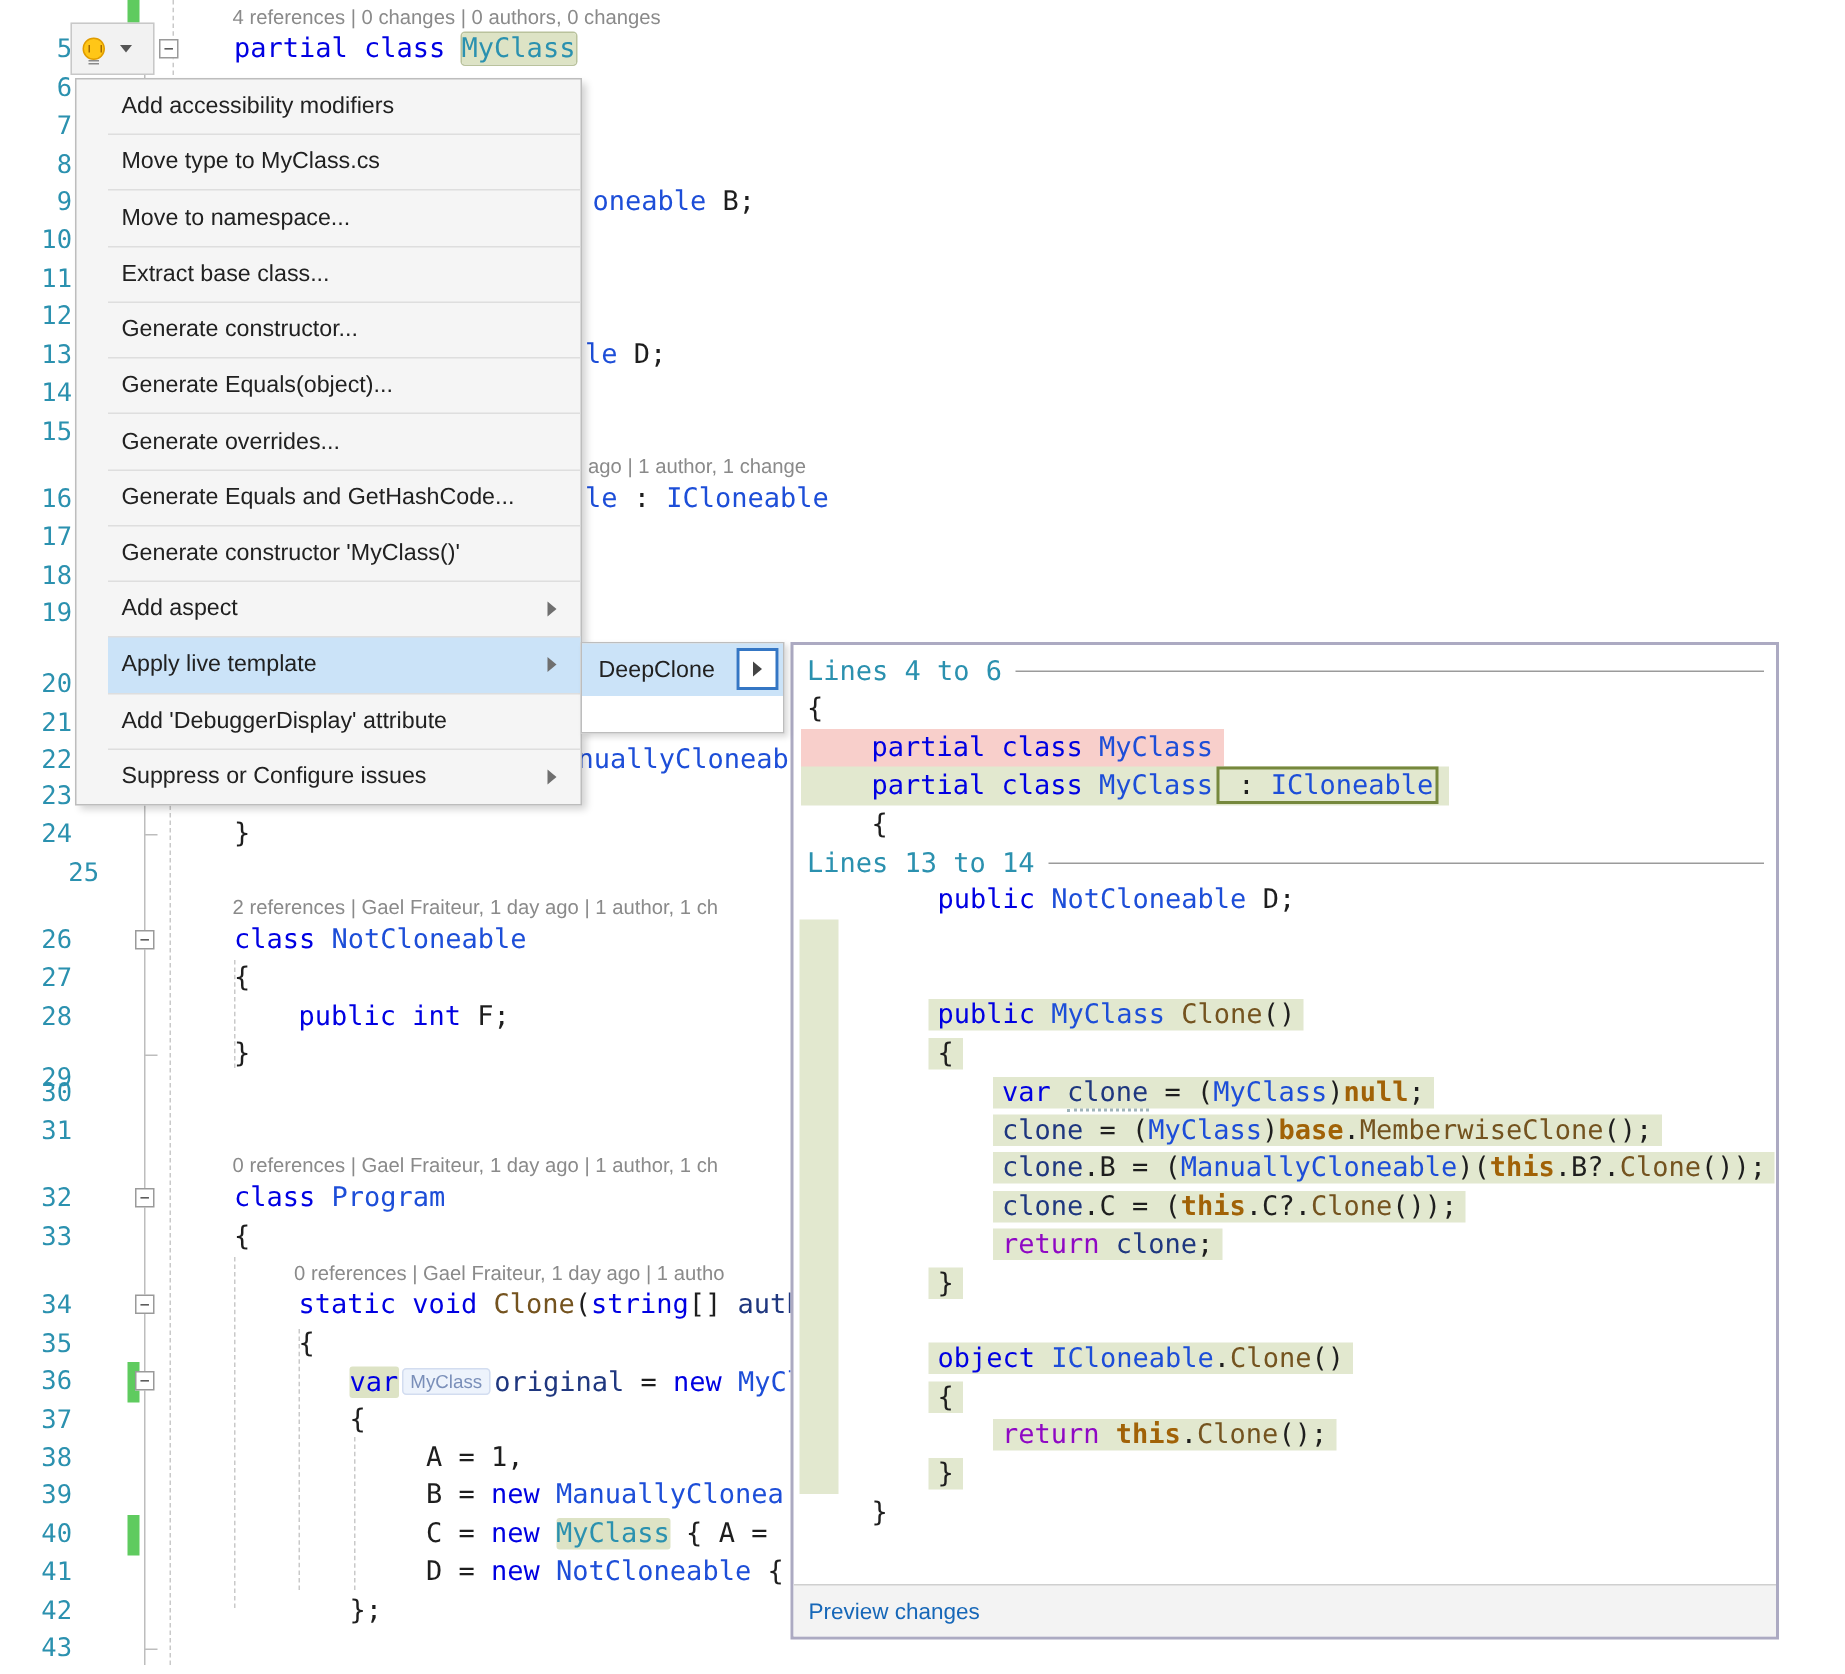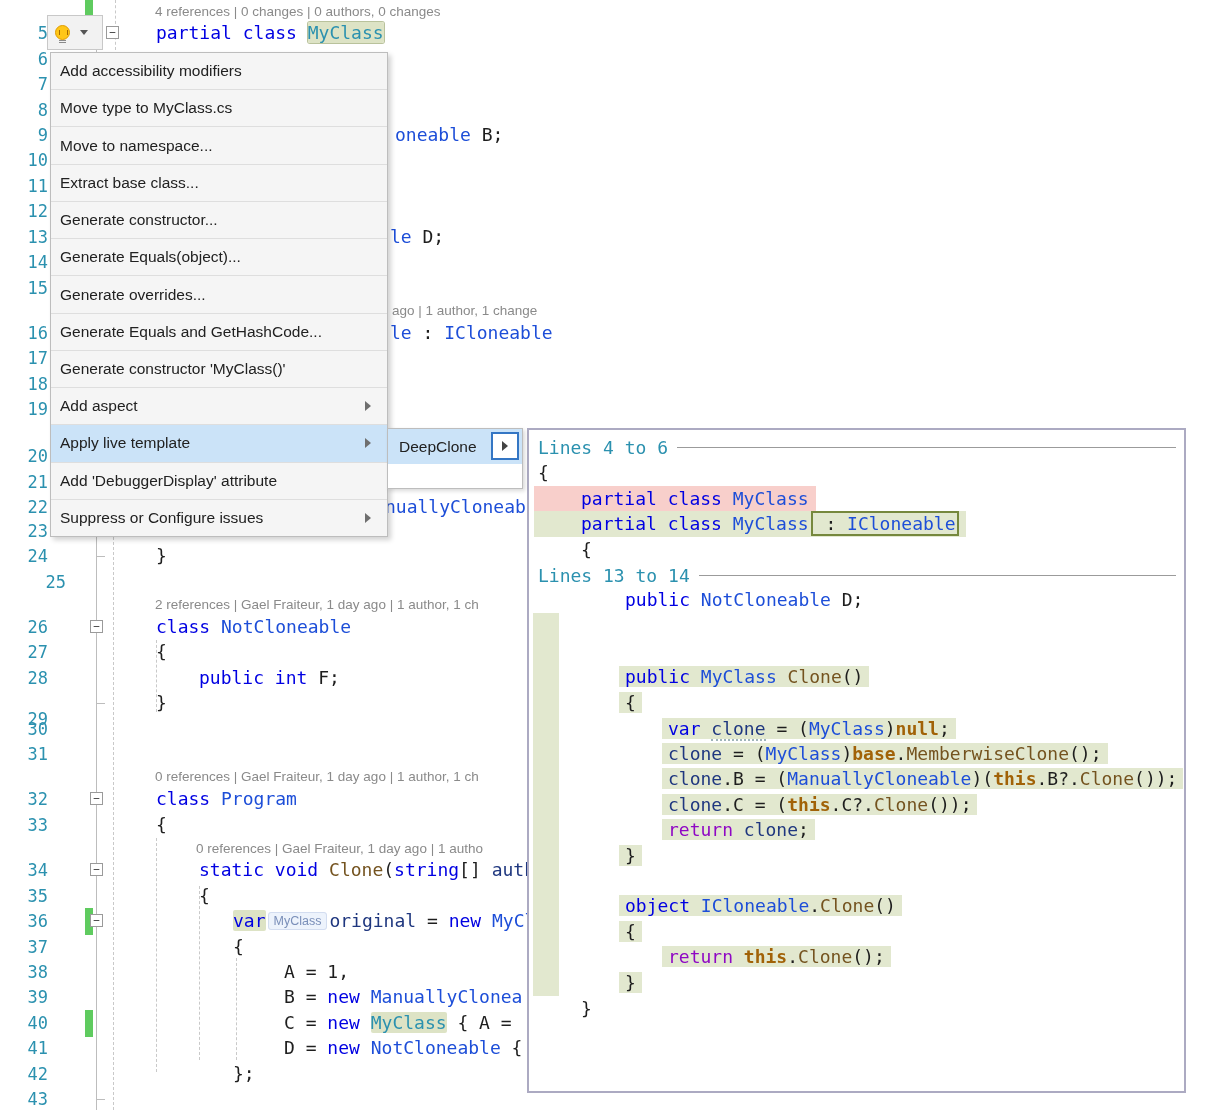--- a/index.html
+++ b/index.html
@@ -38,21 +38,21 @@
               background:#ffc617;border:1px solid #e09c00;}
   .bulb-fil{position:absolute;left:4px;top:5px;width:7px;height:5px;
             border-left:1px solid #a56a00;border-right:1px solid #a56a00;}
   .bulb-base{position:absolute;left:4px;top:15px;width:7px;height:1px;background:#8a8a8a;
              box-shadow:0 2px 0 #8a8a8a;}
   .caret-down{width:0;height:0;border-left:4px solid transparent;border-right:4px solid transparent;
               border-top:5px solid #555;margin-left:10px;}
   
   #context-menu{position:absolute;left:50px;top:52px;width:338px;height:485px;background:#f5f5f5;
                 border:1px solid #bdbdbd;box-sizing:border-box;z-index:50;display:flex;
-                flex-direction:column;box-shadow:3px 3px 5px rgba(0,0,0,0.18);}
+                flex-direction:column;box-shadow:3px 3px 5px rgba(0,0,0,0.18);padding-left:21px;}
   .menu-item{flex:1;display:flex;align-items:center;padding-left:9px;position:relative;
              font-size:15.5px;color:#212121;cursor:default;}
   .menu-item + .menu-item{border-top:1px solid #dedede;}
   .menu-item.selected{background:#cbe3f8;}
   .menu-arrow{position:absolute;right:16px;width:0;height:0;border-top:5px solid transparent;
               border-bottom:5px solid transparent;border-left:6px solid #6f6f6f;}
   #submenu{position:absolute;left:387px;top:428px;width:136px;height:61px;background:#ffffff;
            border:1px solid #bdbdbd;box-sizing:border-box;z-index:55;
            box-shadow:2px 2px 4px rgba(0,0,0,0.15);}
   #submenu-row{position:absolute;left:0;top:0;right:0;height:35px;background:#cbe3f8;
@@ -257,15 +257,18 @@
         <div class="pv-row" style="left: 139px; top: 336px;"><span class="pv-bgwrap"><span class="tk-v">clone</span><span class="tk-d">.B = (</span><span class="tk-t">ManuallyCloneable</span><span class="tk-d">)(</span><span class="tk-kb">this</span><span class="tk-d">.B?.</span><span class="tk-m">Clone</span><span class="tk-d">());</span></span></div>
         <div class="pv-row" style="left: 139px; top: 362px;"><span class="pv-bgwrap"><span class="tk-v">clone</span><span class="tk-d">.C = (</span><span class="tk-kb">this</span><span class="tk-d">.C?.</span><span class="tk-m">Clone</span><span class="tk-d">());</span></span></div>
         <div class="pv-row" style="left: 139px; top: 387px;"><span class="pv-bgwrap"><span class="tk-p">return </span><span class="tk-v">clone</span><span class="tk-d">;</span></span></div>
         <div class="pv-row" style="left: 96px; top: 413px;"><span class="pv-bgwrap"><span class="tk-d">}</span></span></div>
         <div class="pv-row" style="left: 96px; top: 463px;"><span class="pv-bgwrap"><span class="tk-k">object </span><span class="tk-t">ICloneable</span><span class="tk-d">.</span><span class="tk-m">Clone</span><span class="tk-d">()</span></span></div>
         <div class="pv-row" style="left: 96px; top: 489px;"><span class="pv-bgwrap"><span class="tk-d">{</span></span></div>
         <div class="pv-row" style="left: 139px; top: 514px;"><span class="pv-bgwrap"><span class="tk-p">return </span><span class="tk-kb">this</span><span class="tk-d">.</span><span class="tk-m">Clone</span><span class="tk-d">();</span></span></div>
         <div class="pv-row" style="left: 96px; top: 540px;"><span class="pv-bgwrap"><span class="tk-d">}</span></span></div>
         <div class="pv-row" style="left: 52px; top: 566px;"><span class="tk-d">}</span></div>
       </div>
+    <div id="pv-footer">
+      <span>Preview changes</span>
+    </div>
   </div>
 
 </div>
 
 </body></html>

